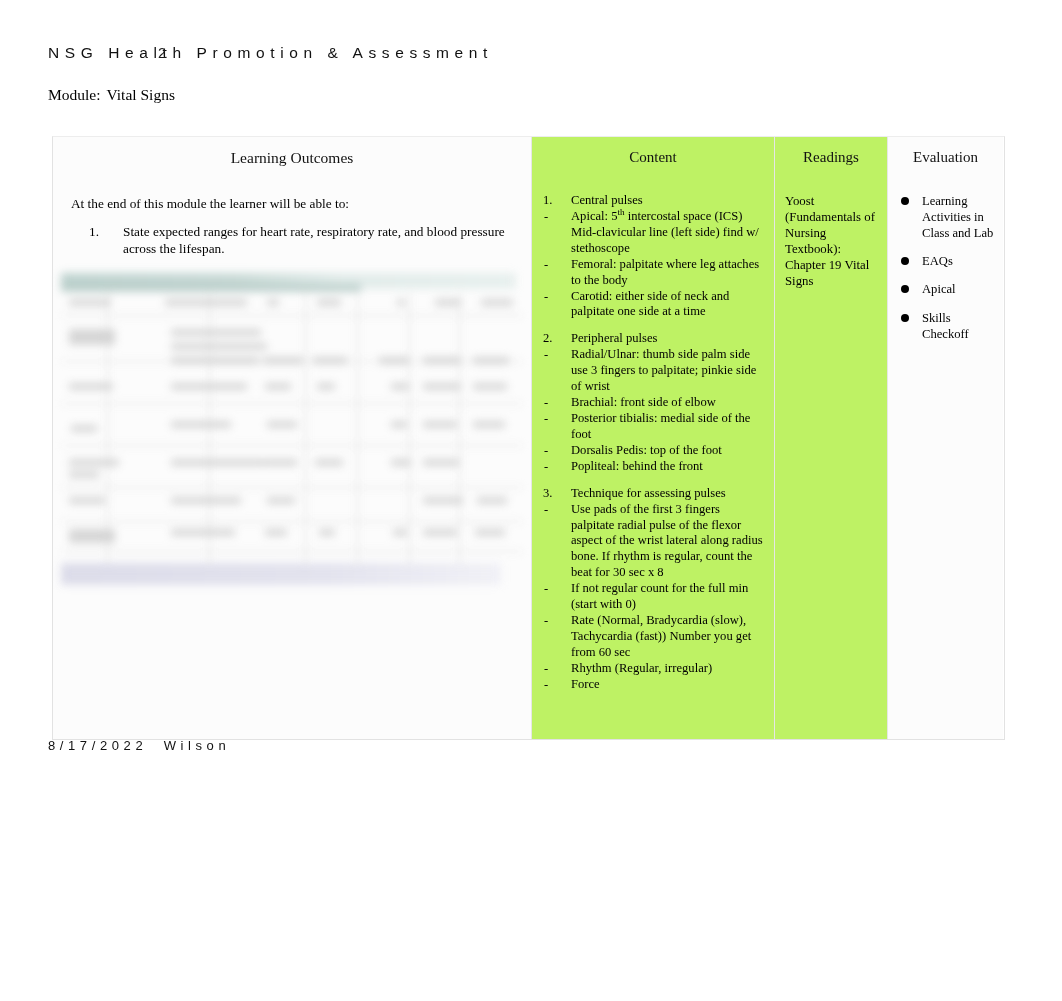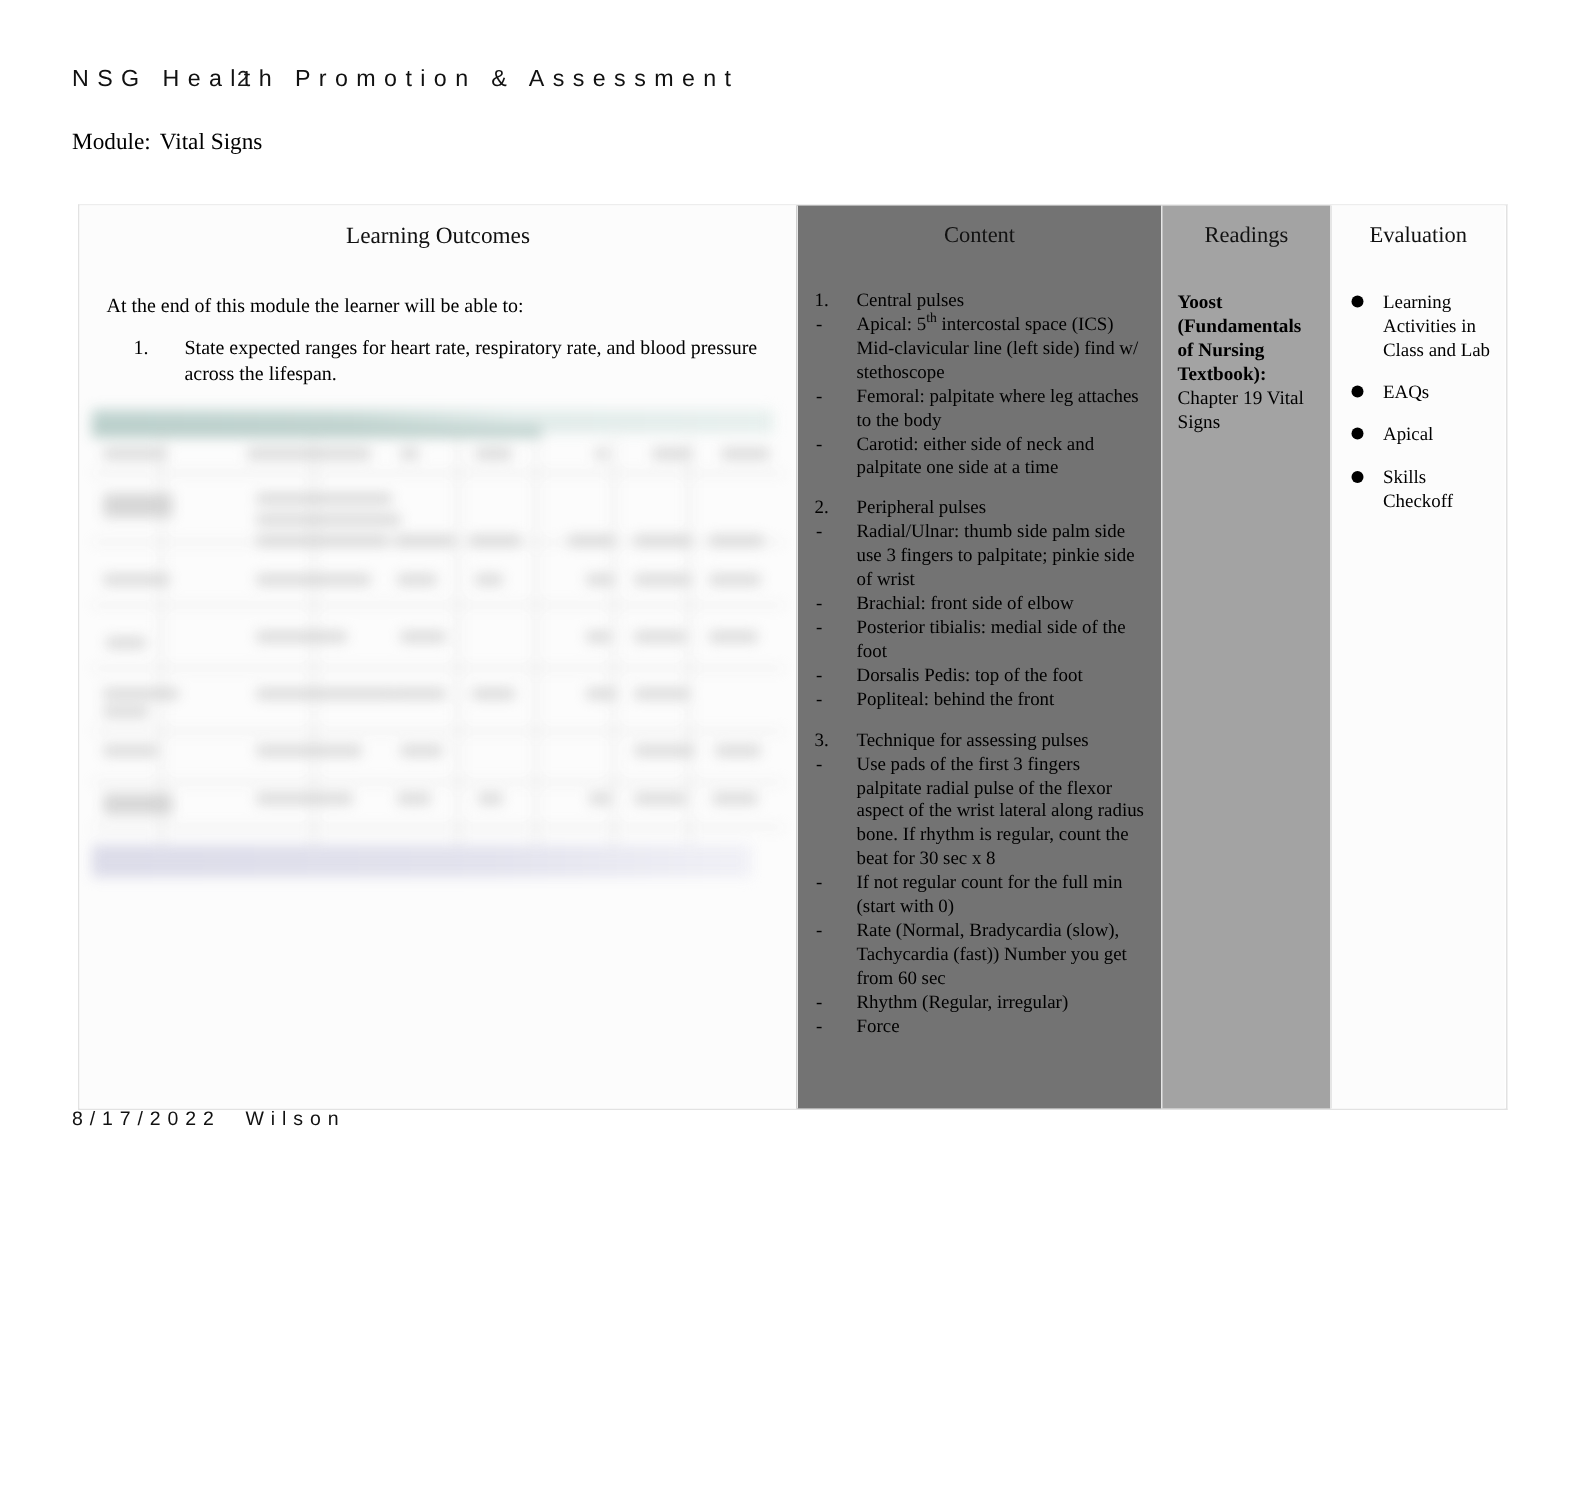--- a/index.html
+++ b/index.html
@@ -75,22 +75,22 @@
     border: 1px solid #e2e2e2;
     border-top: 1px solid #ededed;
   }
   .col {
     position: relative;
     padding: 0;
     background: #fdfdfd;
   }
   .col + .col { border-left: 1px solid #e6e6e6; }
   .col-outcomes { width: 478px; background: #fcfcfc; }
-  .col-content  { width: 243px; background: #737373; }
-  .col-readings { width: 113px; background: #a3a3a3; }
+  .col-content  { width: 243px; background: #bef264; }
+  .col-readings { width: 113px; background: #bef264; }
   .col-eval     { width: 116px; background: #fcfcfc; }
 
   .col-head {
     text-align: center;
     font-size: 15px;
     padding-top: 11px;
     padding-bottom: 6px;
     color: #111;
     font-family: "Liberation Serif", "DejaVu Serif", serif;
     line-height: 1.2;
@@ -210,21 +210,21 @@
   .c-item .mark.dash { left: 4px; }
   sup { font-size: 72%; vertical-align: super; line-height: 0; }
 
   
   .readings-body {
     font-size: 12.8px;
     line-height: 1.255;
     margin-top: 21px;
     padding-left: 2px;
   }
-  .readings-body .bold { font-weight: bold; }
+  .readings-body .bold { font-weight: normal; }
 
   
   .eval-list {
     list-style: none;
     margin: 21px 0 0 0;
     padding: 0;
     font-size: 12.6px;
     line-height: 1.28;
   }
   .eval-list li {

